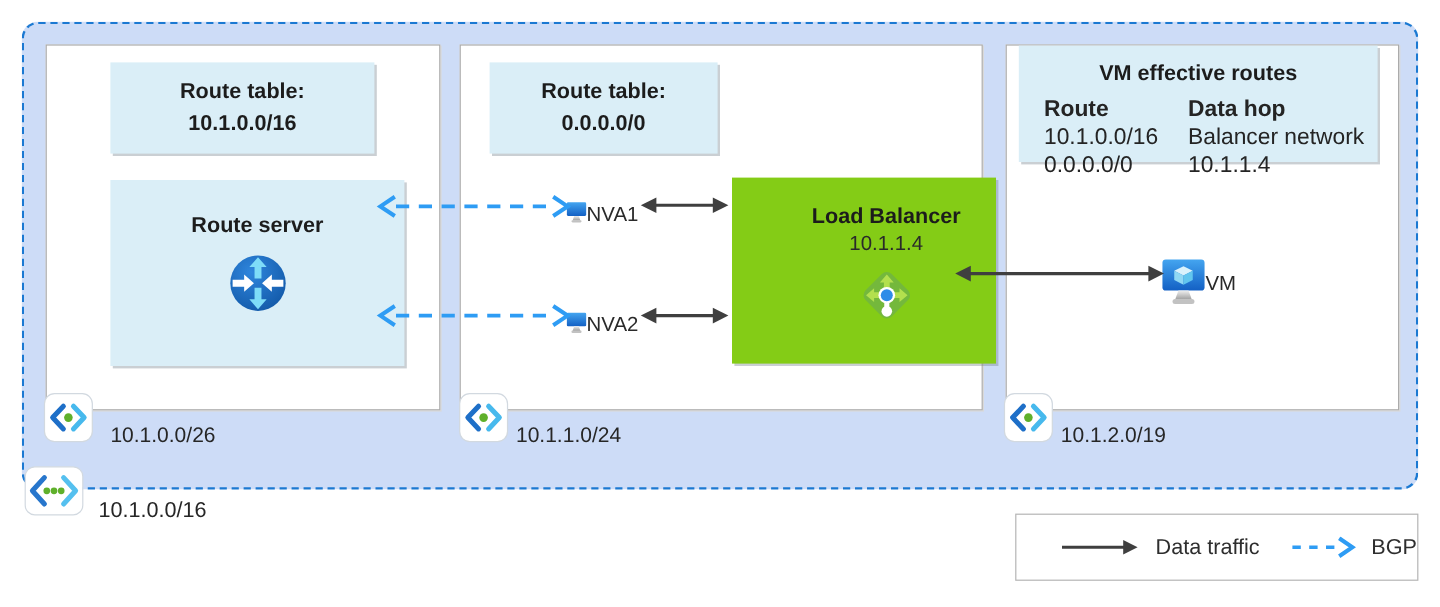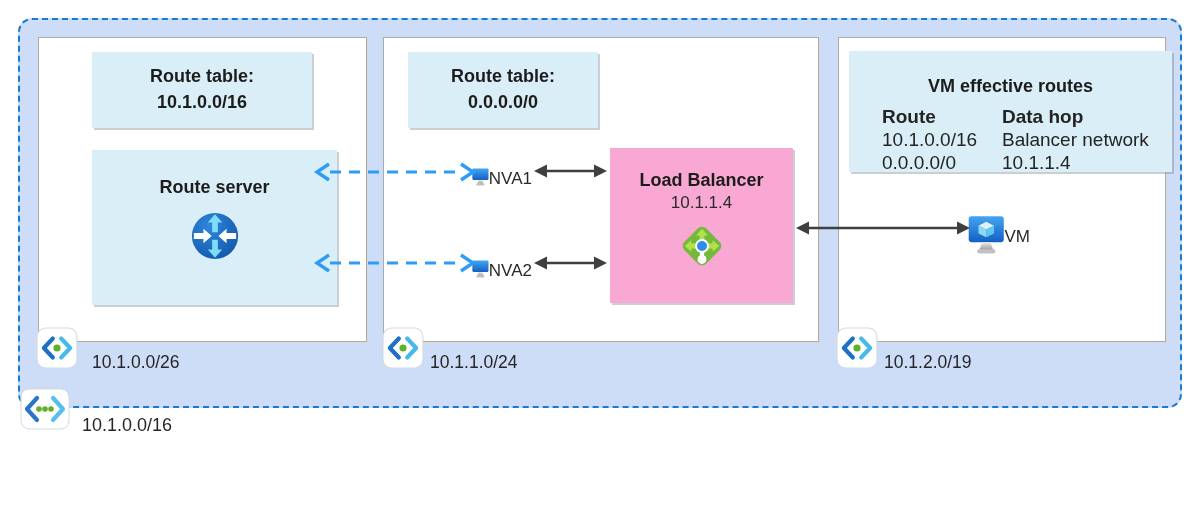--- a/index.html
+++ b/index.html
@@ -6,33 +6,33 @@
   #canvas{position:relative;width:1200px;height:506px;background:#ffffff;
           font-family:Liberation Sans, sans-serif;overflow:hidden;color:#222;border-radius:23px;}
   .abs{position:absolute;}
   .outer-vnet{left:18px;top:18px;width:1160px;height:386px;background:#cddcf7;
               border:2px dashed #1b79d2;border-radius:14px;}
   .subnet{background:#ffffff;border:1px solid #ababab;box-shadow:1px 1px 0 #d9d9d9;}
   .subnet1{left:38px;top:37px;width:327px;height:303px;}
   .subnet2{left:383px;top:37px;width:434px;height:303px;}
   .subnet3{left:838px;top:37px;width:326px;height:303px;}
   .box-cyan{background:#daeef7;box-shadow:2px 2px 0 rgba(115,130,140,.38);}
-  .box-green{background:#f9a8d4;box-shadow:2px 2px 0 rgba(115,130,140,.38);}
+  .box-green{background:#84cc16;box-shadow:2px 2px 0 rgba(115,130,140,.38);padding-left:37px;}
   .rt-box{display:flex;flex-direction:column;align-items:center;justify-content:center;
           font-weight:bold;font-size:18px;line-height:1.42;color:#1c1c1c;}
   .rt1{left:92px;top:52px;width:220px;height:76px;}
   .rt2{left:408px;top:52px;width:190px;height:76px;}
   .rs-box{left:92px;top:150px;width:245px;height:155px;display:flex;flex-direction:column;align-items:center;}
   .rs-title{margin-top:27px;font-weight:bold;font-size:18px;color:#1c1c1c;}
   .rs-box svg{margin-top:13px;}
   .lb-box{left:610px;top:148px;width:183px;height:155px;display:flex;flex-direction:column;align-items:center;}
   .lb-title{margin-top:22px;font-weight:bold;font-size:18px;color:#1c1c1c;}
   .lb-ip{margin-top:2px;font-size:17px;color:#2a2a2a;}
   .lb-box svg{margin-top:8px;}
-  .ver-box{left:849px;top:51px;width:299px;height:97px;padding:12px;}
+  .ver-box{left:849px;top:38px;width:299px;height:97px;padding:0;}
   .ver-title{margin-top:13px;text-align:center;font-weight:bold;font-size:18px;color:#1c1c1c;}
   .ver-grid{margin:8px 0 0 21px;display:grid;grid-template-columns:120px auto;
             font-size:19px;line-height:23px;color:#242424;}
   .ver-grid .hdr{font-weight:bold;}
   .node{display:flex;flex-direction:row;align-items:center;}
   .node-label{font-size:17px;color:#2a2a2a;margin-top:2px;}
   .nva1{left:472px;top:149px;width:60px;}
   .nva2{left:472px;top:241px;width:60px;}
   .vmn {left:968px;top:207px;width:62px;}
   .corner-icon{width:42px;height:42px;}
@@ -212,14 +212,26 @@
       <polygon points="607,263 594,256.5 594,269.5"></polygon>
     </g>
 
     <g fill="#3f3f3f">
       <line x1="807" y1="228" x2="959" y2="228" stroke="#3f3f3f" stroke-width="2.6"></line>
       <polygon points="796,228 809,221.5 809,234.5"></polygon>
       <polygon points="970,228 957,221.5 957,234.5"></polygon>
     </g>
   </svg>
 
+  <div class="abs legend">
+    <svg class="lg-arrow1" width="66" height="16" viewBox="0 0 66 16" fill="#3f3f3f">
+      <line x1="1" y1="8" x2="53" y2="8" stroke="#3f3f3f" stroke-width="2.4"></line>
+      <polygon points="64,8 52,2 52,14"></polygon>
+    </svg>
+    <span class="lg-label">Data traffic</span>
+    <svg class="lg-arrow2" width="54" height="18" viewBox="0 0 54 18">
+      <line x1="1" y1="9" x2="40" y2="9" stroke="#2e9cf4" stroke-width="3" stroke-dasharray="7 7"></line>
+      <polyline points="40,1.5 51,9 40,16.5" fill="none" stroke="#2e9cf4" stroke-width="3.4"></polyline>
+    </svg>
+    <span class="lg-label">BGP</span>
+  </div>
 
 </div>
 
 </body></html>

